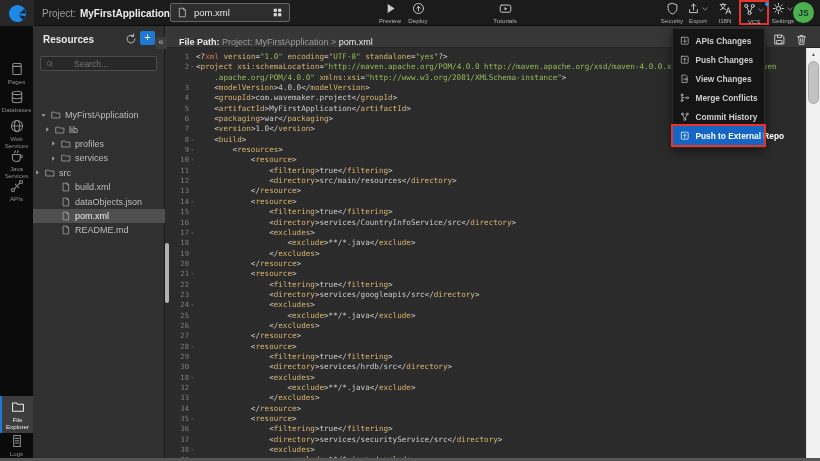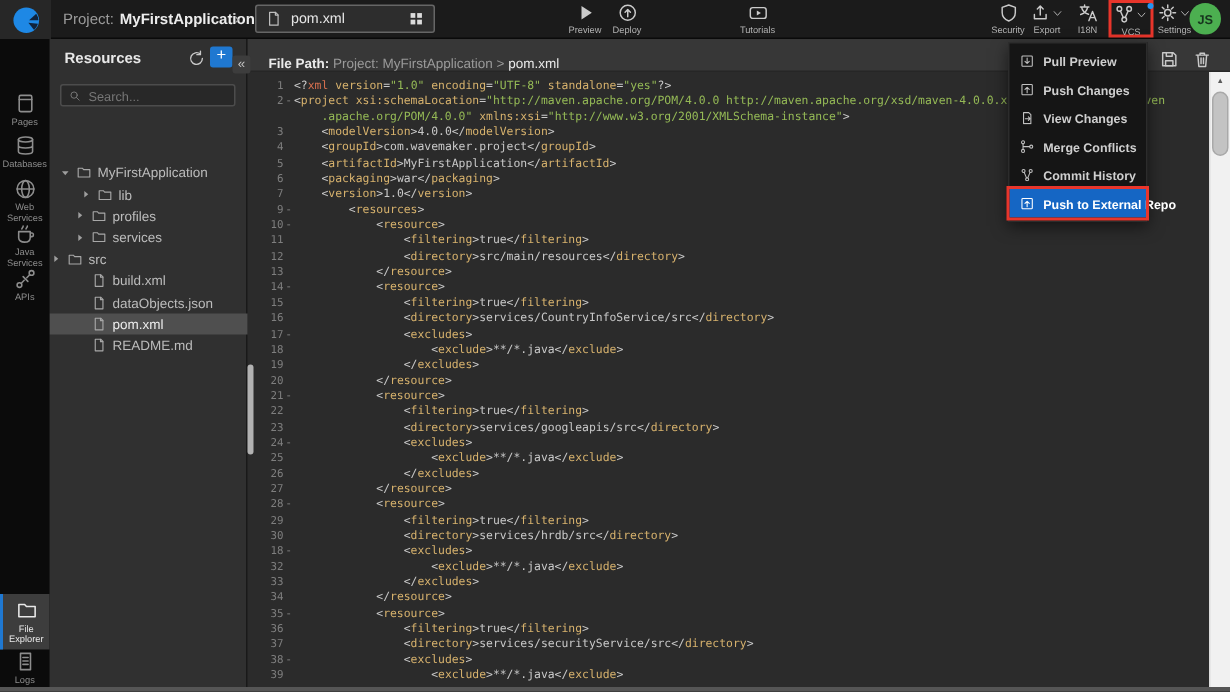--- a/index.html
+++ b/index.html
@@ -40,21 +40,21 @@
   .rail-item.active .rlbl{color:#e8e8e8}
   .rail-pages{top:36px}.rail-databases{top:64px}.rail-web-services{top:93px}
   .rail-java-services{top:123px}.rail-apis{top:153px}
   .rail-file-explorer{top:370px;height:37px}.rail-logs{top:408px}
 
   
   .res{position:absolute;left:33px;top:26px;width:132px;height:435px;background:#303030;border-right:1px solid #191919;z-index:2}
   .res-title{position:absolute;left:10px;top:8px;font-size:10px;font-weight:bold;color:#e8e8e8}
   .res-refresh{position:absolute;left:92px;top:7px;font-size:12px;color:#c9c9c9;display:flex;cursor:pointer}
   .res-plus{position:absolute;left:107px;top:5px;width:15px;height:14px;background:var(--accent-blue);border-radius:2px;color:#fff;font-size:11px;line-height:13px;text-align:center;cursor:pointer}
-  .res-search{position:absolute;left:7px;top:30px;width:117px;height:15px;background:#282828;border:1px solid #4c4c4c;border-radius:2px;display:flex;align-items:center;gap:5px;padding:0 5px;color:#7d7d7d}
+  .res-search{position:absolute;left:7px;top:30px;width:117px;height:15px;background:#282828;border:1px solid #4c4c4c;border-radius:2px;display:flex;align-items:center;gap:20px;padding:0 5px;color:#7d7d7d}
   .res-search .sico{font-size:8px;display:flex}
   .res-search input{background:none;border:none;outline:none;color:#bbb;font-size:8.5px;width:100%;font-family:"Liberation Sans",sans-serif}
   .res-search input::placeholder{color:#777}
   .trow{position:absolute;left:0;width:132px;height:14.4px;display:flex;align-items:center;font-size:9px;color:#bcbcbc;gap:4px;cursor:pointer;white-space:nowrap}
   .trow.sel{background:#4f4f4f;color:#ececec}
   .trow .caret{width:8px;display:flex;justify-content:center;font-size:7px;color:#9f9f9f}
   .trow .nico{font-size:10px;display:flex;color:#a8a8a8}
   .res-thumb{position:absolute;left:165px;top:243px;width:4px;height:60px;background:#b2b2b2;border-radius:2px;z-index:4}
   .collapse{position:absolute;left:155px;top:37px;width:12px;height:12px;background:#3d3d3d;border-radius:2px;color:#c2c2c2;font-size:9px;line-height:11px;text-align:center;z-index:5;cursor:pointer}
 
@@ -302,21 +302,21 @@
               <path d="M3 5 L8 11 L13 5 Z" fill="currentColor" stroke="none"></path>
             </svg>
           </span>
           <span class="nico">
             <svg width="1em" height="1em" viewBox="0 0 16 16" fill="none" stroke="currentColor" stroke-width="1.2" stroke-linecap="round" stroke-linejoin="round">
               <path d="M1.8 3.4 H6.2 L7.6 4.9 H14.2 V12.8 H1.8 Z"></path>
             </svg>
           </span>
           <span class="tlbl">MyFirstApplication</span>
         </div>
-        <div class="trow" style="top: 96.4px; padding-left: 20px;">
+        <div class="trow" style="top: 96.4px; padding-left: 10px;">
           <span class="caret">
             <svg width="1em" height="1em" viewBox="0 0 16 16" fill="none" stroke="currentColor" stroke-width="1.2" stroke-linecap="round" stroke-linejoin="round">
               <path d="M5 3 L11 8 L5 13 Z" fill="currentColor" stroke="none"></path>
             </svg>
           </span>
           <span class="nico">
             <svg width="1em" height="1em" viewBox="0 0 16 16" fill="none" stroke="currentColor" stroke-width="1.2" stroke-linecap="round" stroke-linejoin="round">
               <path d="M1.8 3.4 H6.2 L7.6 4.9 H14.2 V12.8 H1.8 Z"></path>
             </svg>
           </span>
@@ -426,20 +426,21 @@
       </span>
     <div class="code" id="code">
         <div class="crow"><span class="ln">1</span><span class="fold"></span><span class="src">&lt;?<span class="decl">xml</span> <span class="attr">version</span>=<span class="str">"1.0"</span> <span class="attr">encoding</span>=<span class="str">"UTF-8"</span> <span class="attr">standalone</span>=<span class="str">"yes"</span>?&gt;</span></div>
         <div class="crow"><span class="ln">2</span><span class="fold">-</span><span class="src">&lt;<span class="attr">project</span> <span class="attr">xsi:schemaLocation</span>=<span class="str">"http://maven.apache.org/POM/4.0.0 http://maven.apache.org/xsd/maven-4.0.0.xsd"</span> <span class="attr">xmlns</span>=<span class="str">"http://maven</span></span></div>
         <div class="crow"><span class="ln"></span><span class="fold"></span><span class="src"><span class="str">    .apache.org/POM/4.0.0"</span> <span class="attr">xmlns:xsi</span>=<span class="str">"http://www.w3.org/2001/XMLSchema-instance"</span>&gt;</span></div>
         <div class="crow"><span class="ln">3</span><span class="fold"></span><span class="src">    &lt;<span class="attr">modelVersion</span>&gt;4.0.0&lt;/<span class="attr">modelVersion</span>&gt;</span></div>
         <div class="crow"><span class="ln">4</span><span class="fold"></span><span class="src">    &lt;<span class="attr">groupId</span>&gt;com.wavemaker.project&lt;/<span class="attr">groupId</span>&gt;</span></div>
         <div class="crow"><span class="ln">5</span><span class="fold"></span><span class="src">    &lt;<span class="attr">artifactId</span>&gt;MyFirstApplication&lt;/<span class="attr">artifactId</span>&gt;</span></div>
         <div class="crow"><span class="ln">6</span><span class="fold"></span><span class="src">    &lt;<span class="attr">packaging</span>&gt;war&lt;/<span class="attr">packaging</span>&gt;</span></div>
         <div class="crow"><span class="ln">7</span><span class="fold"></span><span class="src">    &lt;<span class="attr">version</span>&gt;1.0&lt;/<span class="attr">version</span>&gt;</span></div>
+        <div class="crow"><span class="ln">8</span><span class="fold">-</span><span class="src">    &lt;<span class="attr">build</span>&gt;</span></div>
         <div class="crow"><span class="ln">9</span><span class="fold">-</span><span class="src">        &lt;<span class="attr">resources</span>&gt;</span></div>
         <div class="crow"><span class="ln">10</span><span class="fold">-</span><span class="src">            &lt;<span class="attr">resource</span>&gt;</span></div>
         <div class="crow"><span class="ln">11</span><span class="fold"></span><span class="src">                &lt;<span class="attr">filtering</span>&gt;true&lt;/<span class="attr">filtering</span>&gt;</span></div>
         <div class="crow"><span class="ln">12</span><span class="fold"></span><span class="src">                &lt;<span class="attr">directory</span>&gt;src/main/resources&lt;/<span class="attr">directory</span>&gt;</span></div>
         <div class="crow"><span class="ln">13</span><span class="fold"></span><span class="src">            &lt;/<span class="attr">resource</span>&gt;</span></div>
         <div class="crow"><span class="ln">14</span><span class="fold">-</span><span class="src">            &lt;<span class="attr">resource</span>&gt;</span></div>
         <div class="crow"><span class="ln">15</span><span class="fold"></span><span class="src">                &lt;<span class="attr">filtering</span>&gt;true&lt;/<span class="attr">filtering</span>&gt;</span></div>
         <div class="crow"><span class="ln">16</span><span class="fold"></span><span class="src">                &lt;<span class="attr">directory</span>&gt;services/CountryInfoService/src&lt;/<span class="attr">directory</span>&gt;</span></div>
         <div class="crow"><span class="ln">17</span><span class="fold">-</span><span class="src">                &lt;<span class="attr">excludes</span>&gt;</span></div>
         <div class="crow"><span class="ln">18</span><span class="fold"></span><span class="src">                    &lt;<span class="attr">exclude</span>&gt;**/*.java&lt;/<span class="attr">exclude</span>&gt;</span></div>
@@ -472,21 +473,21 @@
   </main>
 
   <div class="vcs-menu" id="vcs-menu">
       <div class="vmi">
         <span class="mico">
           <svg width="1em" height="1em" viewBox="0 0 16 16" fill="none" stroke="currentColor" stroke-width="1.2" stroke-linecap="round" stroke-linejoin="round">
             <rect x="2.2" y="2.2" width="11.6" height="11.6" rx="1"></rect>
             <path d="M8 4.6 V10.4 M5.6 8.2 L8 10.6 L10.4 8.2"></path>
           </svg>
         </span>
-        <span class="mlbl">Pull Preview</span>
+        <span class="mlbl">APIs Changes</span>
       </div>
       <div class="vmi">
         <span class="mico">
           <svg width="1em" height="1em" viewBox="0 0 16 16" fill="none" stroke="currentColor" stroke-width="1.2" stroke-linecap="round" stroke-linejoin="round">
             <rect x="2.2" y="2.2" width="11.6" height="11.6" rx="1"></rect>
             <path d="M8 11.4 V5.6 M5.6 7.8 L8 5.4 L10.4 7.8"></path>
           </svg>
         </span>
         <span class="mlbl">Push Changes</span>
       </div>

